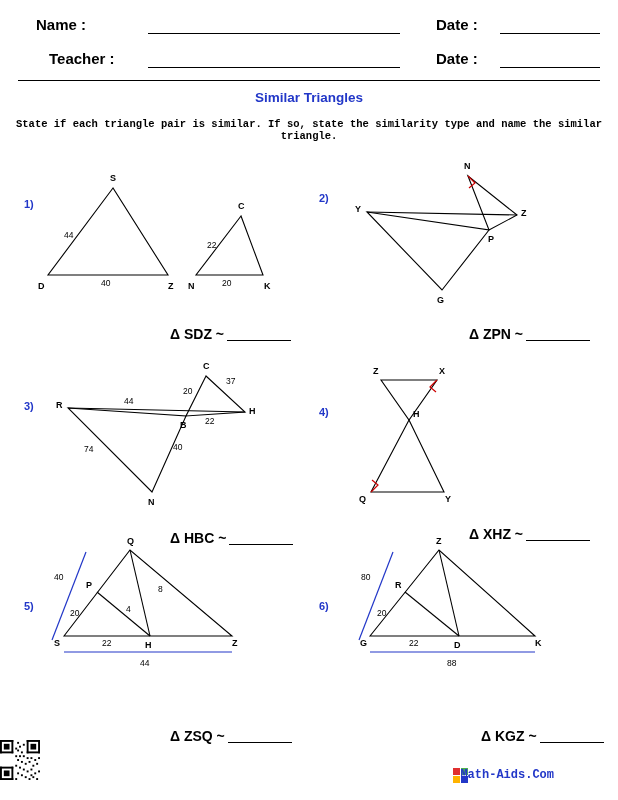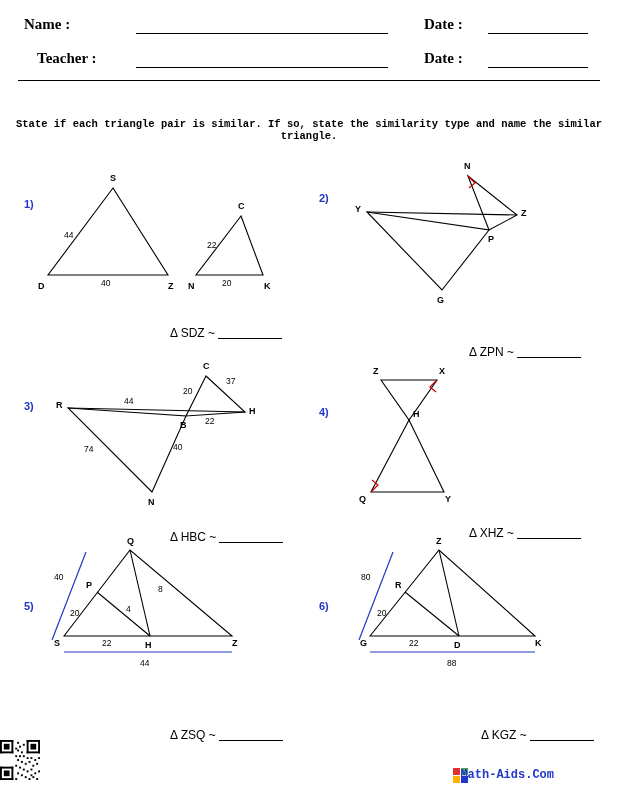--- a/index.html
+++ b/index.html
@@ -4,38 +4,38 @@
 <style>
   html,body{margin:0;padding:0;}
   body{
     width:618px;height:800px;background:#ffffff;
     font-family:"Liberation Sans", sans-serif;
     color:#000;position:relative;overflow:hidden;
   }
   .page{position:relative;width:618px;height:800px;}
 
   
-  .hdr{position:absolute;left:0;top:0;width:492px;height:76px;font-family:Liberation Serif, serif;}
+  .hdr{position:absolute;left:12px;top:0;width:492px;height:76px;}
   .hdr .lbl{position:absolute;font-size:15px;font-weight:bold;}
   .hdr .line{position:absolute;border-bottom:1.2px solid #000;}
   .hdr-rule{position:absolute;left:18px;top:80px;width:582px;border-bottom:1.3px solid #000;}
 
   .title{
     position:absolute;left:0;top:90px;width:618px;text-align:center;
     font-size:13.5px;font-weight:bold;color:#2237c8;
   }
   .subtitle{
     position:absolute;left:0;top:118px;width:618px;text-align:center;
     font-size:10.5px;font-weight:bold;color:#000;font-family:Liberation Mono, monospace;
   }
 
   
   .prob{position:absolute;}
   .qnum{position:absolute;font-size:11px;font-weight:bold;color:#2237c8;}
-  .ans{position:absolute;font-size:12px;font-weight:normal;color:#000;white-space:nowrap;}
+  .ans{position:absolute;font-size:14px;font-weight:bold;color:#000;white-space:nowrap;}
   .ans .blank{display:inline-block;width:64px;border-bottom:1.1px solid #000;height:11px;vertical-align:-2px;margin-left:3px;}
 
   svg{position:absolute;left:0;top:0;overflow:visible;}
   .vlbl{font-size:9px;font-weight:bold;fill:#000;font-family:"Liberation Sans",sans-serif;}
   .slbl{font-size:8.5px;fill:#000;font-family:"Liberation Sans",sans-serif;}
 
   
   .footer{position:absolute;left:0;bottom:0;width:618px;height:60px;}
   .brand{position:absolute;right:64px;bottom:18px;font-size:12px;font-weight:bold;color:#2237c8;font-family:Liberation Mono, monospace;}
   .logo{position:absolute;right:148px;bottom:15px;width:17px;height:17px;}
@@ -55,20 +55,21 @@
     <span class="line" style="left:488px;top:33px;width:100px;"></span>
 
     <span class="lbl" style="left:24px;top:50px;margin-left:13px;">Teacher :</span>
     <span class="line" style="left:136px;top:67px;width:252px;"></span>
 
     <span class="lbl" style="left:424px;top:50px;">Date :</span>
     <span class="line" style="left:488px;top:67px;width:100px;"></span>
   </div>
   <div class="hdr-rule"></div>
 
+  <div class="title">Similar Triangles</div>
   <div class="subtitle">State if each triangle pair is similar. If so, state the similarity type and name the similar triangle.</div>
 
   <div class="prob" style="left:0;top:150px;width:309px;height:190px;">
     <span class="qnum" style="left:24px;top:48px;">1)</span>
     <svg width="309" height="190">
 
       <polygon points="113,38 48,125 168,125" fill="none" stroke="#000" stroke-width="1.1"></polygon>
 
       <polygon points="241,66 196,125 263,125" fill="none" stroke="#000" stroke-width="1.1"></polygon>
       <text class="vlbl" x="110" y="31">S</text>
@@ -97,21 +98,21 @@
 
       <line x1="58" y1="62" x2="208" y2="65" stroke="#000" stroke-width="1.1"></line>
 
       <path d="M159,26 L166,33 L160,38" fill="none" stroke="#cc0000" stroke-width="1.2"></path>
       <text class="vlbl" x="155" y="19">N</text>
       <text class="vlbl" x="46" y="62">Y</text>
       <text class="vlbl" x="212" y="66">Z</text>
       <text class="vlbl" x="179" y="92">P</text>
       <text class="vlbl" x="128" y="153">G</text>
     </svg>
-    <div class="ans" style="left:160px;top:176px;margin-top:19px;">
+    <div class="ans" style="left:160px;top:176px;">
       <span>Δ ZPN ~</span><span class="blank"></span>
     </div>
   </div>
 
   <div class="prob" style="left:0;top:350px;width:309px;height:190px;">
     <span class="qnum" style="left:24px;top:50px;">3)</span>
     <svg width="309" height="190">
 
       <polygon points="206,26 186,66 245,62" fill="none" stroke="#000" stroke-width="1.1"></polygon>
 

